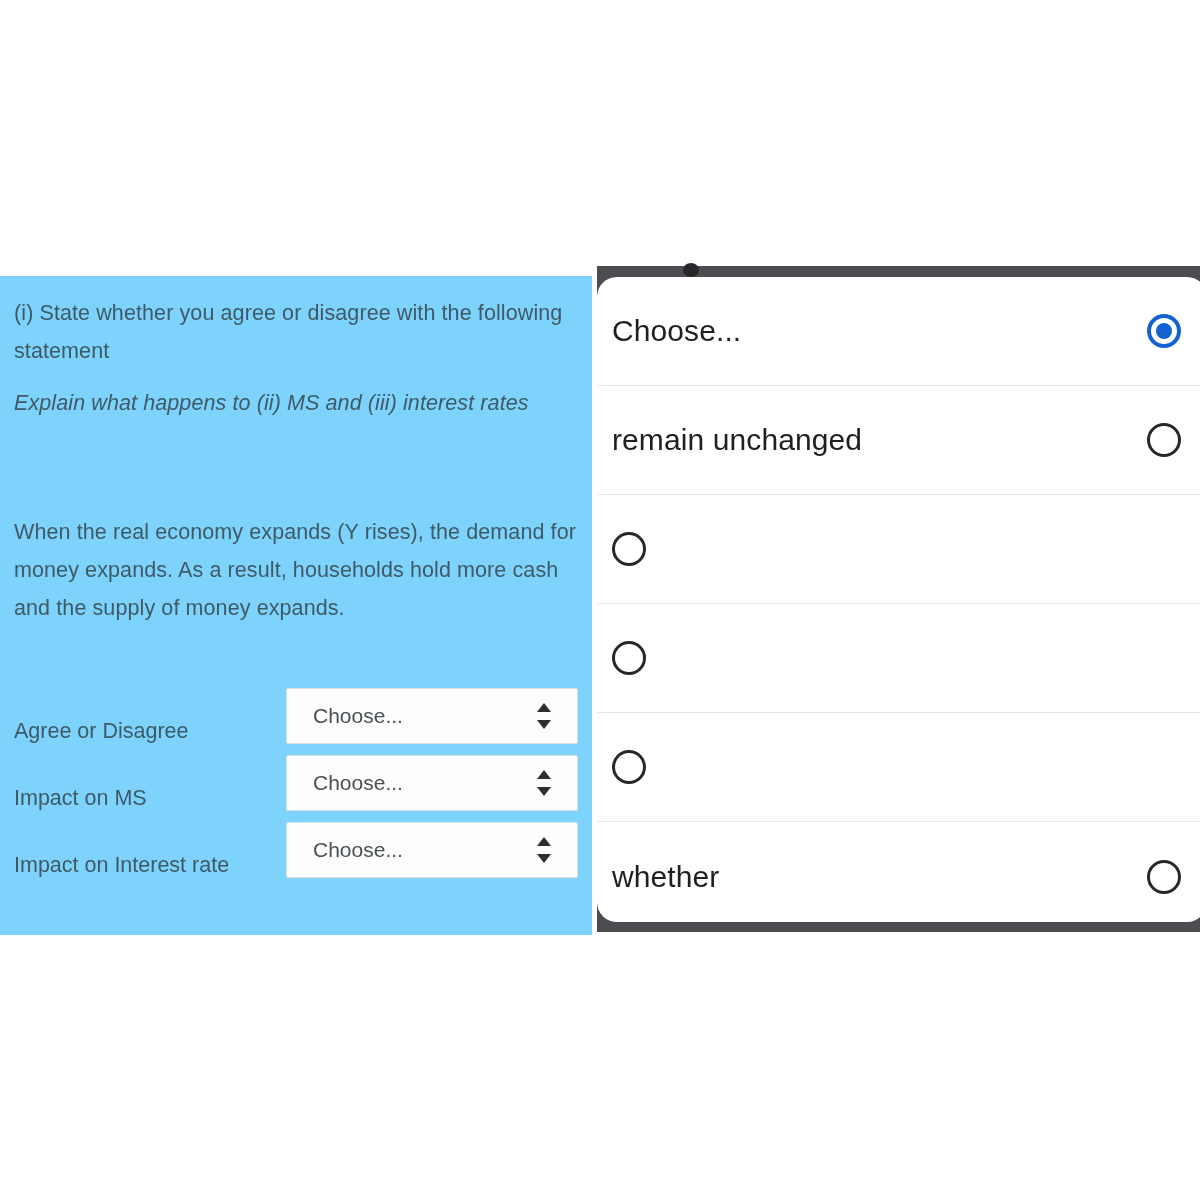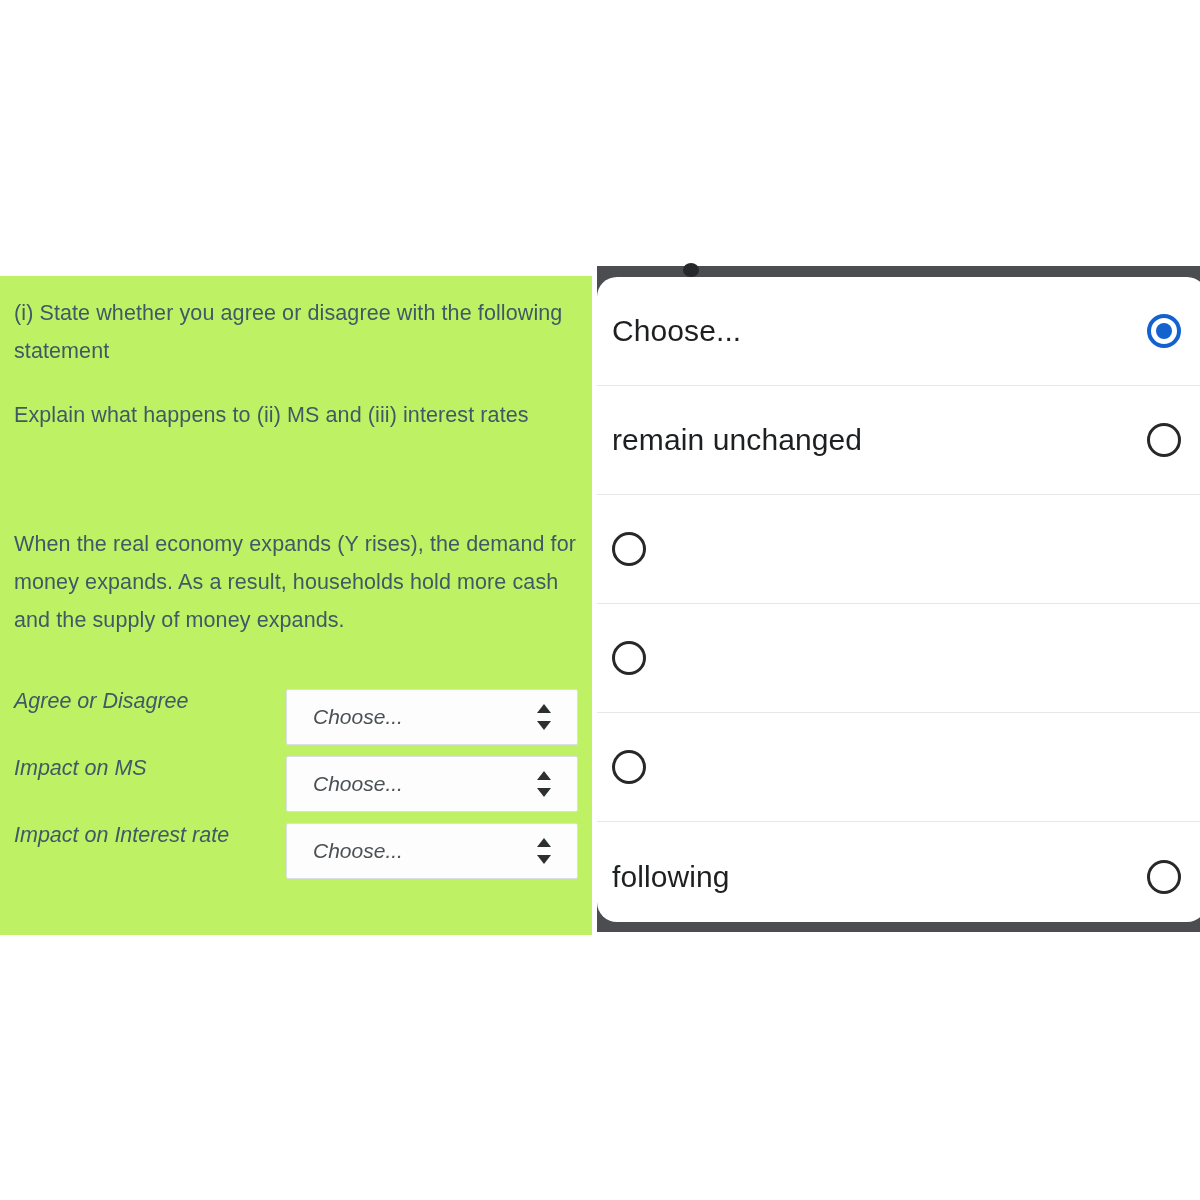--- a/index.html
+++ b/index.html
@@ -15,46 +15,46 @@
     overflow: hidden;
   }
 
   
   #question-panel {
     position: absolute;
     left: 0;
     top: 276px;
     width: 592px;
     height: 659px;
-    background: #bef264;
+    background: #7dd3fc;
     box-sizing: border-box;
     padding: 18px 14px 0 14px;
   }
   .q-line {
     color: #3f5a66;
     font-size: 21.5px;
     line-height: 38px;
     letter-spacing: 0.1px;
   }
   #q-prompt-b {
-    margin-top: 26px;
+    margin-top: 14px;
+    font-style: italic;
   }
   #q-statement {
     margin-top: 91px;
   }
 
   
   #answer-form {
     margin-top: 50px;
   }
   .form-row {
     display: flex;
-    align-items: flex-start;
+    align-items: flex-end;
     height: 67px;
-    font-style: italic;
   }
   .form-label {
     color: #3f5a66;
     font-size: 21.5px;
     white-space: nowrap;
     padding-right: 8px;
   }
   .select-box {
     margin-left: auto;
     width: 292px;
@@ -233,17 +233,17 @@
 
   <div class="option-row">
     <span class="radio off"></span>
   </div>
 
   <div class="option-row">
     <span class="radio off"></span>
   </div>
 
   <div class="option-row">
-    <span class="option-label">following</span>
+    <span class="option-label">whether</span>
     <span class="radio off"></span>
   </div>
 
 </section>
 
 </body></html>

